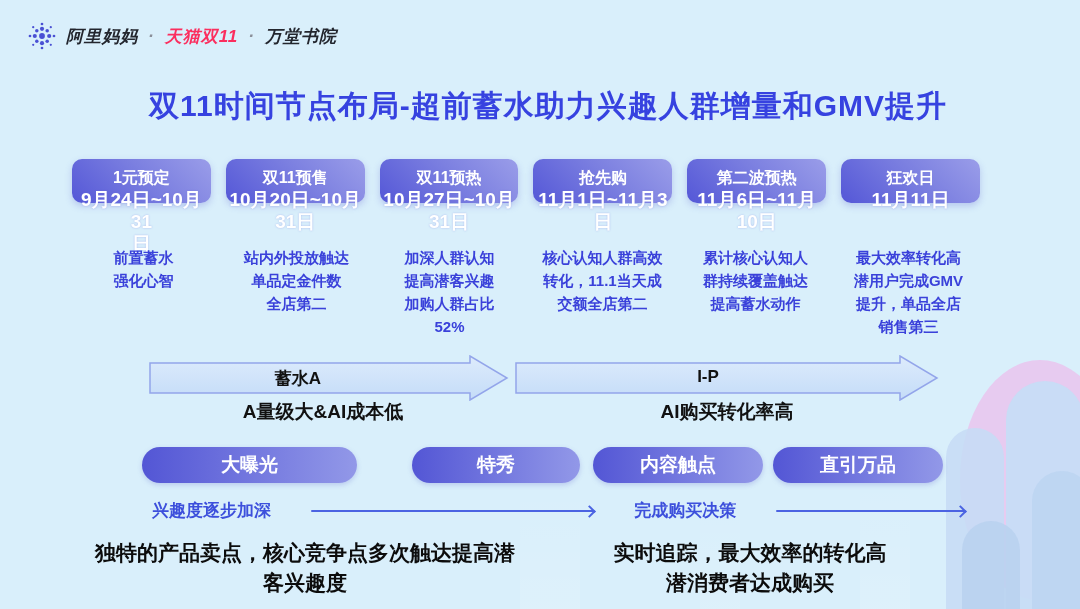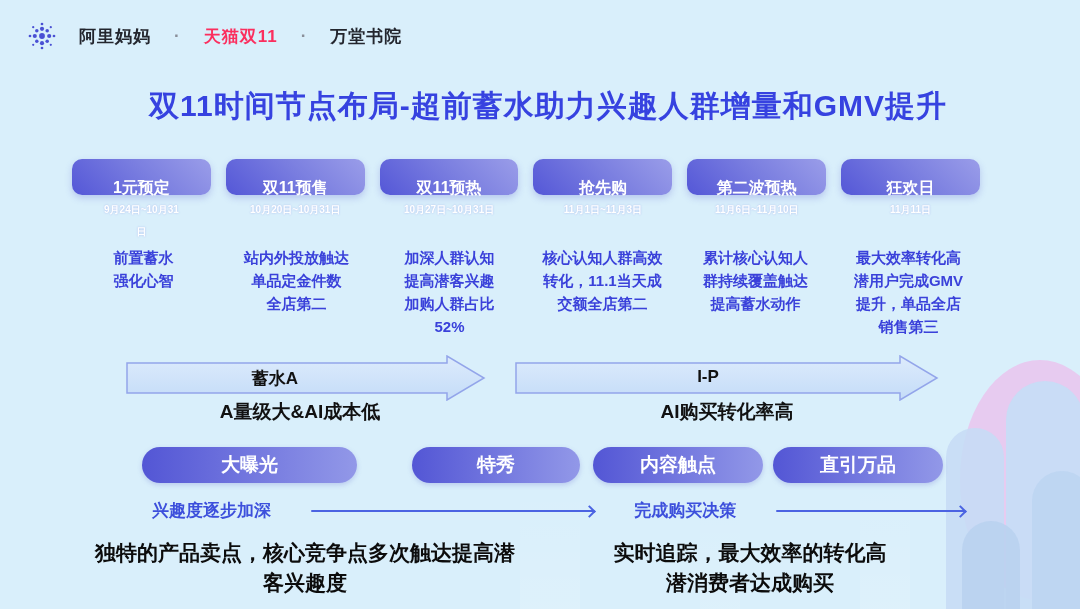--- a/index.html
+++ b/index.html
@@ -12,44 +12,44 @@
   .deco{position:absolute;inset:0;pointer-events:none;}
   .deco .streak{position:absolute;bottom:0;background:linear-gradient(to top,rgba(255,255,255,.5),rgba(255,255,255,0));}
   .pink-blob{position:absolute;width:160px;height:240px;border-radius:50%;
     background:#e7cbf0;right:-40px;top:360px;}
   .bar{position:absolute;bottom:-4px;border-radius:999px 999px 0 0;background:#c7dcf5;}
   .bar.b1{left:946px;width:58px;height:185px;opacity:.9;}
   .bar.b2{left:1006px;width:78px;height:232px;opacity:.95;}
   .bar.b3{left:962px;width:58px;height:92px;background:#b9d2f0;opacity:.9;}
   .bar.b4{left:1032px;width:60px;height:142px;background:#bdd5f2;opacity:.9;}
   
-  .brand-header{position:absolute;left:26px;top:20px;display:flex;align-items:center;gap:21px;}
+  .brand-header{position:absolute;left:26px;top:20px;display:flex;align-items:center;gap:8px;font-style:italic;}
   .brand-header svg{display:block;}
   .brand-text{font-size:17px;font-weight:bold;color:#23262e;letter-spacing:1px;}
   .brand-sep{color:#8a8f99;font-weight:bold;margin:0 2px;}
   .brand-highlight{color:#fb2e5e;}
   
   .page-title{position:absolute;left:0;top:78px;width:100%;margin:8px;text-align:center;
     font-size:30px;font-weight:bold;color:#3642e0;letter-spacing:1px;}
   
   .phases{position:absolute;left:72px;top:159px;width:908px;display:flex;gap:15px;}
-  .phase-box{flex:1;height:36px;border-radius:10px;
+  .phase-box{flex:1;height:44px;border-radius:10px;
     background:linear-gradient(45deg,#5457d7 0%,#7b7fe0 55%,#9a9de9 100%);
     box-shadow:0 3px 7px rgba(90,95,205,.28);
-    color:#fff;text-align:center;padding-top:18px;box-sizing:border-box;overflow:visible;}
+    color:#fff;text-align:center;padding-top:8px;box-sizing:border-box;overflow:visible;}
   .phase-name{display:block;font-size:16px;font-weight:bold;line-height:22px;}
-  .phase-date{display:block;font-size:10px;font-weight:bold;line-height:22px;white-space:pre-line;
+  .phase-date{display:block;font-size:19px;font-weight:bold;line-height:22px;white-space:pre-line;
     text-shadow:0 0 2px rgba(110,115,225,.45);}
   
   .notes{position:absolute;left:72px;top:246px;width:908px;display:flex;gap:10px;}
   .phase-note{flex:1;text-align:center;font-size:15px;font-weight:bold;color:#3a41da;
     line-height:23px;white-space:pre-line;}
   
   .stage{position:absolute;top:355px;}
-  .stage.s1{left:114px;width:360px;padding-left:12px;}
+  .stage.s1{left:137px;width:360px;padding-left:12px;}
   .stage.s2{left:515px;width:424px;}
   .stage-label{position:absolute;top:12px;left:0;text-align:center;
     font-size:17px;font-weight:bold;color:#111;}
   .stage.s1 .stage-label{width:322px;}
   .stage.s2 .stage-label{width:386px;}
   .stage-caption{position:absolute;top:44px;left:0;width:100%;text-align:center;
     font-size:19px;font-weight:bold;color:#111;}
   
   .pill{position:absolute;top:447px;height:36px;border-radius:18px;
     background:linear-gradient(90deg,#5356d5 0%,#9298e8 100%);

